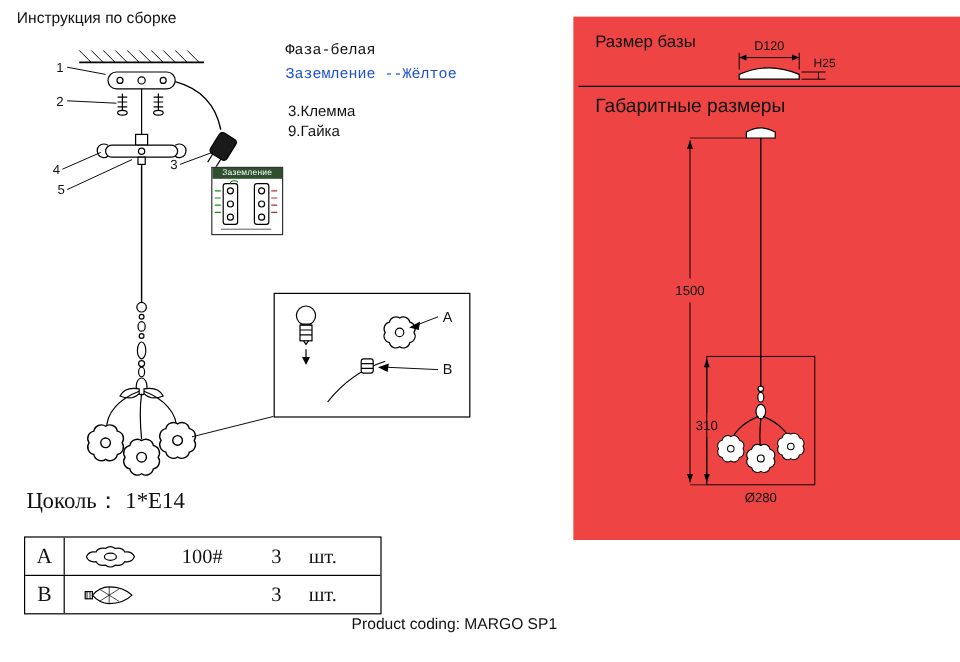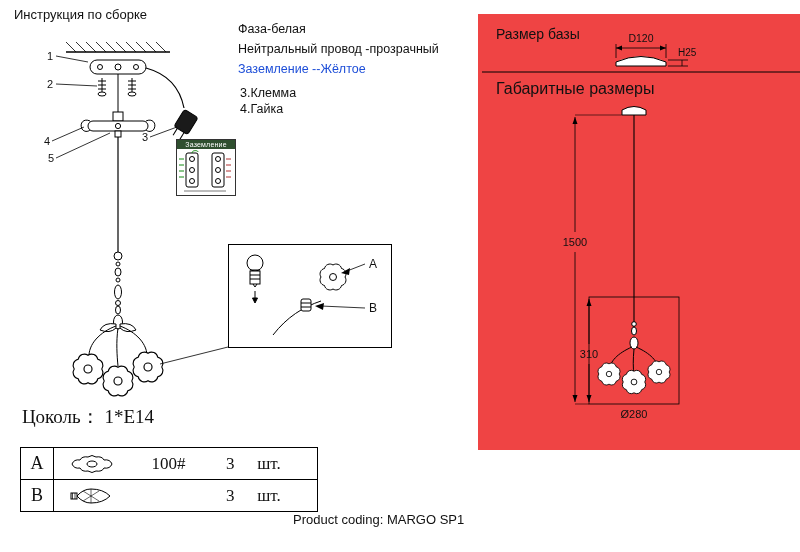--- a/index.html
+++ b/index.html
@@ -2,21 +2,21 @@
 <html><head>
 <meta charset="utf-8">
 <style>
   html,body{margin:0;padding:0;}
   body{
     width:800px;height:552px;background:#ffffff;position:relative;overflow:hidden;
     font-family:"Liberation Sans",sans-serif;color:#111;
   }
   .abs{position:absolute;}
   .title{left:14px;top:7px;font-size:13px;}
-  .wiring{left:238px;top:19px;font-size:12.5px;line-height:20px;}
+  .wiring{left:238px;top:32px;font-size:12.5px;line-height:20px;font-family:Liberation Mono, monospace;}
   .wiring .green{color:#1d4ed8;}
   .plist{left:240px;top:86px;font-size:12.5px;line-height:15.5px;}
   .leftart{left:0;top:0;z-index:1;}
   .gbox{left:176px;top:139px;width:58px;border:1px solid #333;background:#fff;z-index:3;}
   .gbox-title{background:#2f4f2f;color:#fff;font-size:7px;text-align:center;padding:1px 0;letter-spacing:.2px;}
   .detail{left:228px;top:244px;width:162px;height:102px;border:1px solid #000;background:#fff;z-index:3;}
   .rpanel{left:462px;top:14px;width:330px;height:428px;border:4px solid #ef4444;background:#ef4444;margin-left:16px;}
   .rp-t1{left:14px;top:8px;font-size:14px;}
   .rp-t2{left:14px;top:62px;font-size:16px;}
   .rp-art{left:0;top:0;}
@@ -34,27 +34,26 @@
   svg text{font-family:"Liberation Sans",sans-serif;fill:#111;}
   svg{display:block;}
 </style>
 </head>
 <body>
 
 <div class="abs title">Инструкция по сборке</div>
 
 <div class="abs wiring">
   <div>Фаза-белая</div>
-  <div>Нейтральный провод -прозрачный</div>
   <div class="green">Заземление --Жёлтое</div>
 </div>
 
 <div class="abs plist">
   <div>3.Клемма</div>
-  <div>4.Гайка</div>
+  <div>9.Гайка</div>
 </div>
 
 <svg class="abs leftart" width="455" height="445" viewBox="0 0 455 445">
   <defs>
     <g id="flA">
       <path d="M12,0 A5.5,5.5 0 0 1 8.5,8.5 A5.5,5.5 0 0 1 0,12 A5.5,5.5 0 0 1 -8.5,8.5 A5.5,5.5 0 0 1 -12,0 A5.5,5.5 0 0 1 -8.5,-8.5 A5.5,5.5 0 0 1 0,-12 A5.5,5.5 0 0 1 8.5,-8.5 A5.5,5.5 0 0 1 12,0 Z" fill="#fff" stroke="#000"></path>
       <circle cx="0" cy="0" r="3.5" fill="#fff" stroke="#000"></circle>
     </g>
   </defs>
 

